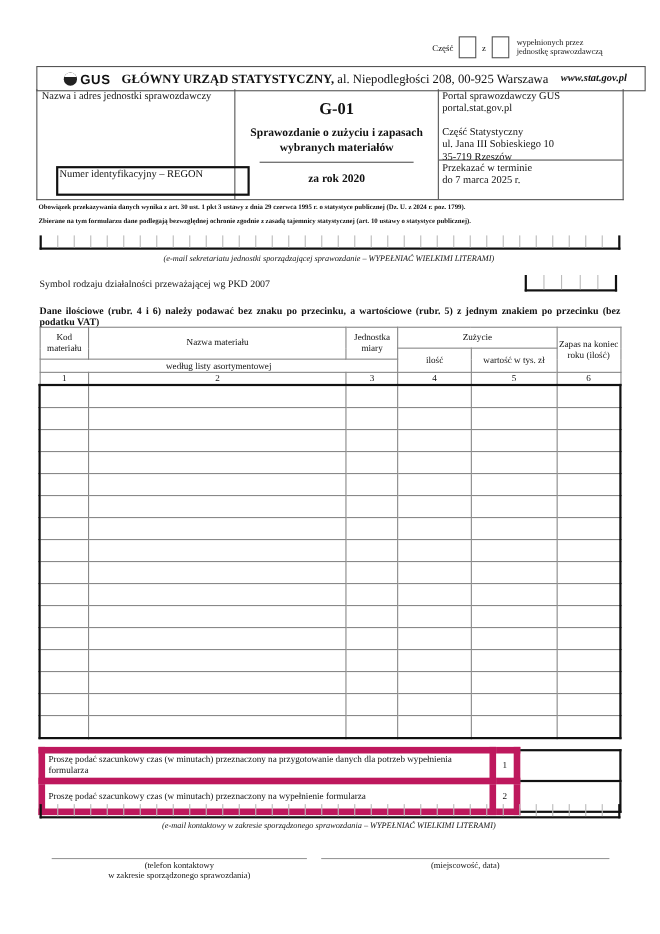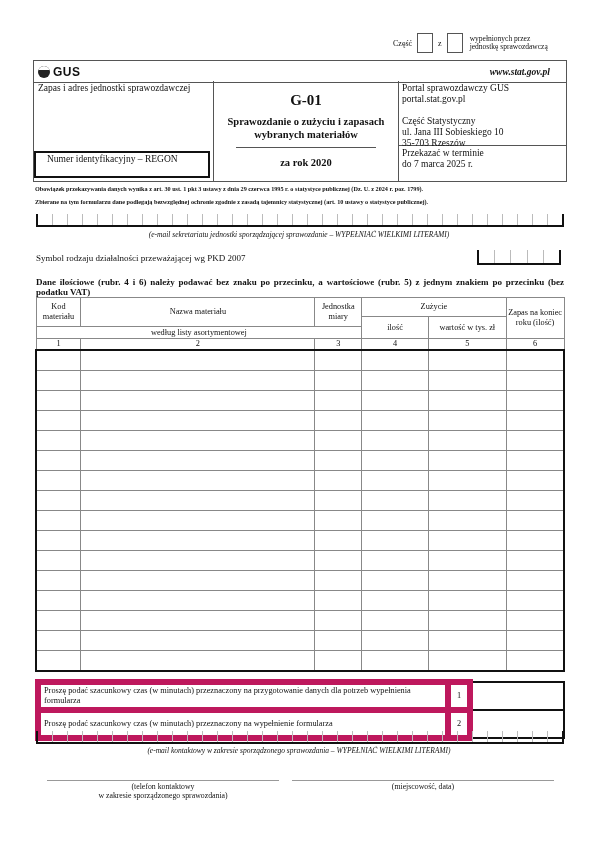--- a/index.html
+++ b/index.html
@@ -1,31 +1,31 @@
 <!DOCTYPE html>
 <html><head>
 <meta charset="utf-8">
 <style>
   html,body{margin:0;padding:0;background:#fff;}
   body{width:600px;height:849px;position:relative;font-family:"Liberation Serif",serif;color:#111;overflow:hidden;}
   .abs{position:absolute;}
   .part{top:33px;left:393px;font-size:8px;display:flex;align-items:center;}
   .part .box{width:14px;height:18px;border:1px solid #555;margin:0 5px;display:inline-block;}
   .part .note{font-size:7.5px;line-height:8px;margin-left:2px;}
-  .hdr{top:60px;left:33px;width:532px;height:21px;border:1px solid #555;display:flex;align-items:center;font-size:11.5px;}
+  .hdr{top:60px;left:33px;width:532px;height:21px;border:1px solid #555;display:flex;align-items:center;font-size:11.5px;padding-left:20px;}
   .logo{display:flex;align-items:center;margin-left:4px;font-family:"Liberation Sans",sans-serif;font-weight:bold;font-size:12px;letter-spacing:0.5px;}
   .logo .ball{width:12px;height:12px;border-radius:50%;background:#222;margin-right:3px;position:relative;overflow:hidden;}
   .logo .ball:after{content:"";position:absolute;left:0;right:0;top:0;height:4px;background:#fff;border-radius:50% 50% 0 0;}
   .hdr .org{margin-left:10px;}
   .hdr .org b{font-weight:bold;}
   .hdr .www{margin-left:auto;margin-right:16px;font-style:italic;font-weight:bold;font-size:9.5px;}
   .main{top:81px;left:33px;width:532px;height:100px;border:1px solid #555;border-top:none;}
   .c-left{position:absolute;left:0;top:0;width:179px;height:100px;border-right:1px solid #555;}
   .c-left .name{font-size:9.5px;padding:2px 4px;}
-  .regon{position:absolute;left:0;top:70px;width:176px;height:27px;border:2px solid #111;font-size:9.5px;padding:1px 11px;box-sizing:border-box;}
+  .regon{position:absolute;left:17px;top:70px;width:176px;height:27px;border:2px solid #111;font-size:9.5px;padding:1px 1px;box-sizing:border-box;}
   .c-mid{position:absolute;left:180px;top:0;width:184px;height:100px;text-align:center;border-right:1px solid #555;}
   .c-mid .code{font-size:15px;font-weight:bold;margin-top:11px;}
   .c-mid .title{font-size:10.5px;font-weight:bold;line-height:13px;margin-top:6px;}
   .c-mid .sep{width:140px;border-top:1px solid #555;margin:6px auto 0;}
   .c-mid .year{font-size:10.5px;font-weight:bold;margin-top:9px;}
   .c-right{position:absolute;left:365px;top:0;width:167px;height:100px;font-size:9.5px;line-height:11px;}
   .c-right .p1{padding:2px 3px;height:65px;border-bottom:1px solid #555;box-sizing:border-box;}
   .c-right .p2{padding:2px 3px;}
   .legal{left:35px;font-size:6.2px;font-weight:bold;white-space:nowrap;}
   .emailrow{left:36px;width:528px;height:13px;border:2px solid #111;border-top:none;box-sizing:border-box;display:flex;}
@@ -58,44 +58,47 @@
   <span>z</span>
   <span class="box"></span>
   <span class="note" style="width:85px;">wypełnionych przez jednostkę sprawozdawczą</span>
 </div>
 
 <div class="abs hdr">
   <div class="logo">
     <span class="ball"></span>
     <span>GUS</span>
   </div>
+  <div class="org">
+    <b>GŁÓWNY URZĄD STATYSTYCZNY,</b><span> al. Niepodległości 208, 00-925 Warszawa</span>
+  </div>
   <div class="www">www.stat.gov.pl</div>
 </div>
 
 <div class="abs main">
   <div class="c-left">
-    <div class="name">Zapas i adres jednostki sprawozdawczej</div>
+    <div class="name">Nazwa i adres jednostki sprawozdawczy</div>
     <div class="regon">
       <span>Numer identyfikacyjny – REGON</span>
     </div>
   </div>
   <div class="c-mid">
     <div class="code">G-01</div>
     <div class="title">Sprawozdanie o zużyciu i zapasach wybranych materiałów</div>
     <div class="sep"></div>
     <div class="year">za rok 2020</div>
   </div>
   <div class="c-right">
     <div class="p1">
       <div>Portal sprawozdawczy GUS</div>
       <div>portal.stat.gov.pl</div>
       <div style="height:11px"></div>
       <div>Część Statystyczny</div>
       <div>ul. Jana III Sobieskiego 10</div>
-      <div>35-703 Rzeszów</div>
+      <div>35-719 Rzeszów</div>
     </div>
     <div class="p2">
       <div>Przekazać w terminie</div>
       <div>do 7 marca 2025 r.</div>
     </div>
   </div>
 </div>
 
 <div class="abs legal" style="top:185px;">Obowiązek przekazywania danych wynika z art. 30 ust. 1 pkt 3 ustawy z dnia 29 czerwca 1995 r. o statystyce publicznej (Dz. U. z 2024 r. poz. 1799).</div>
 <div class="abs legal" style="top:198px;">Zbierane na tym formularzu dane podlegają bezwzględnej ochronie zgodnie z zasadą tajemnicy statystycznej (art. 10 ustawy o statystyce publicznej).</div>

